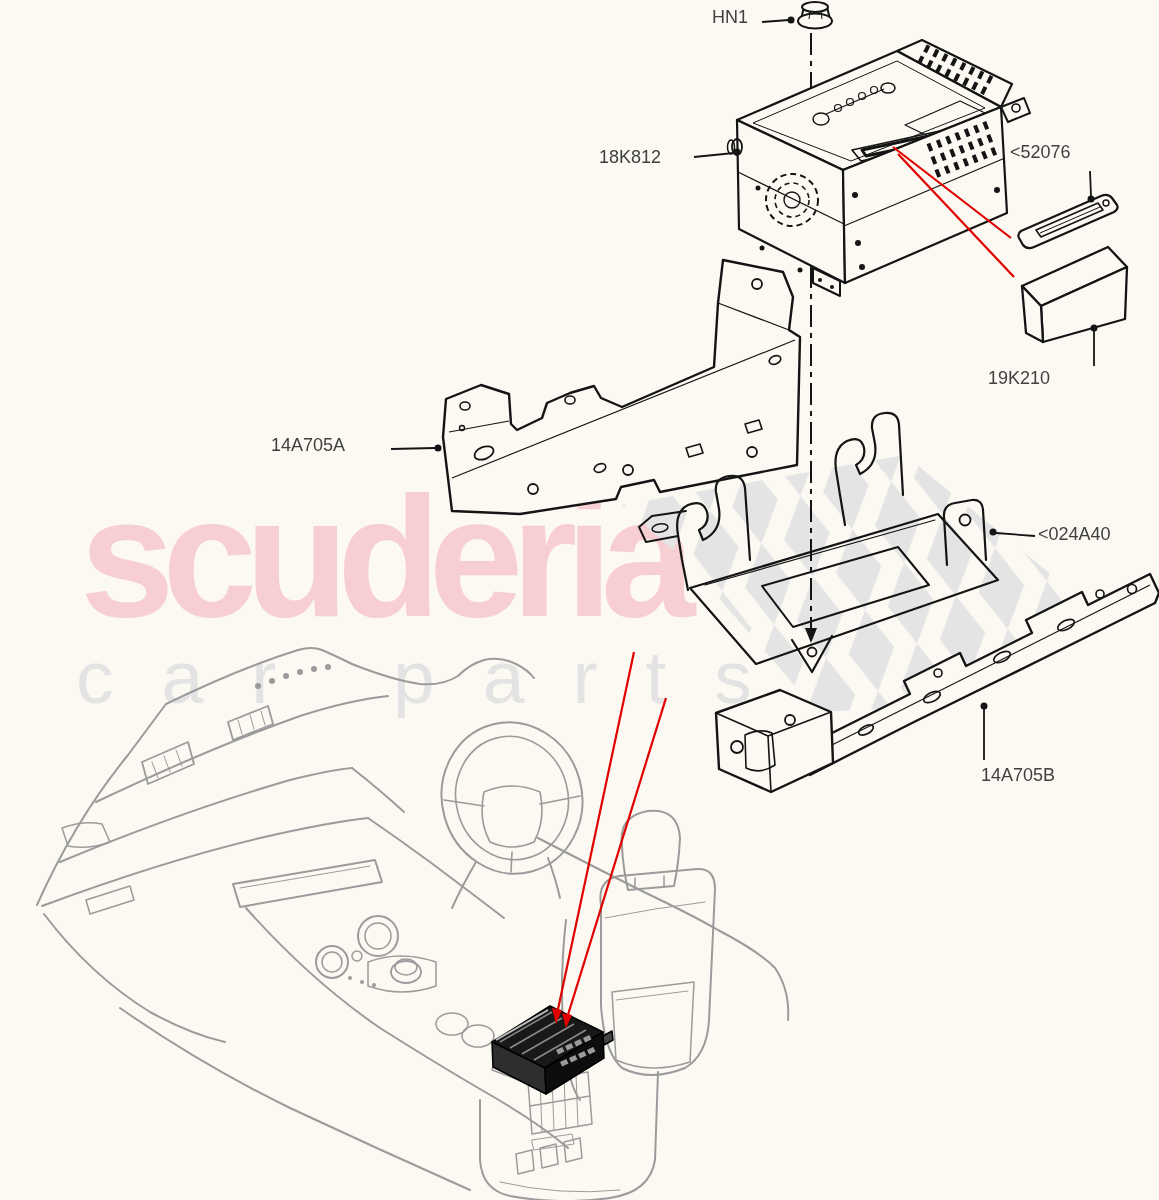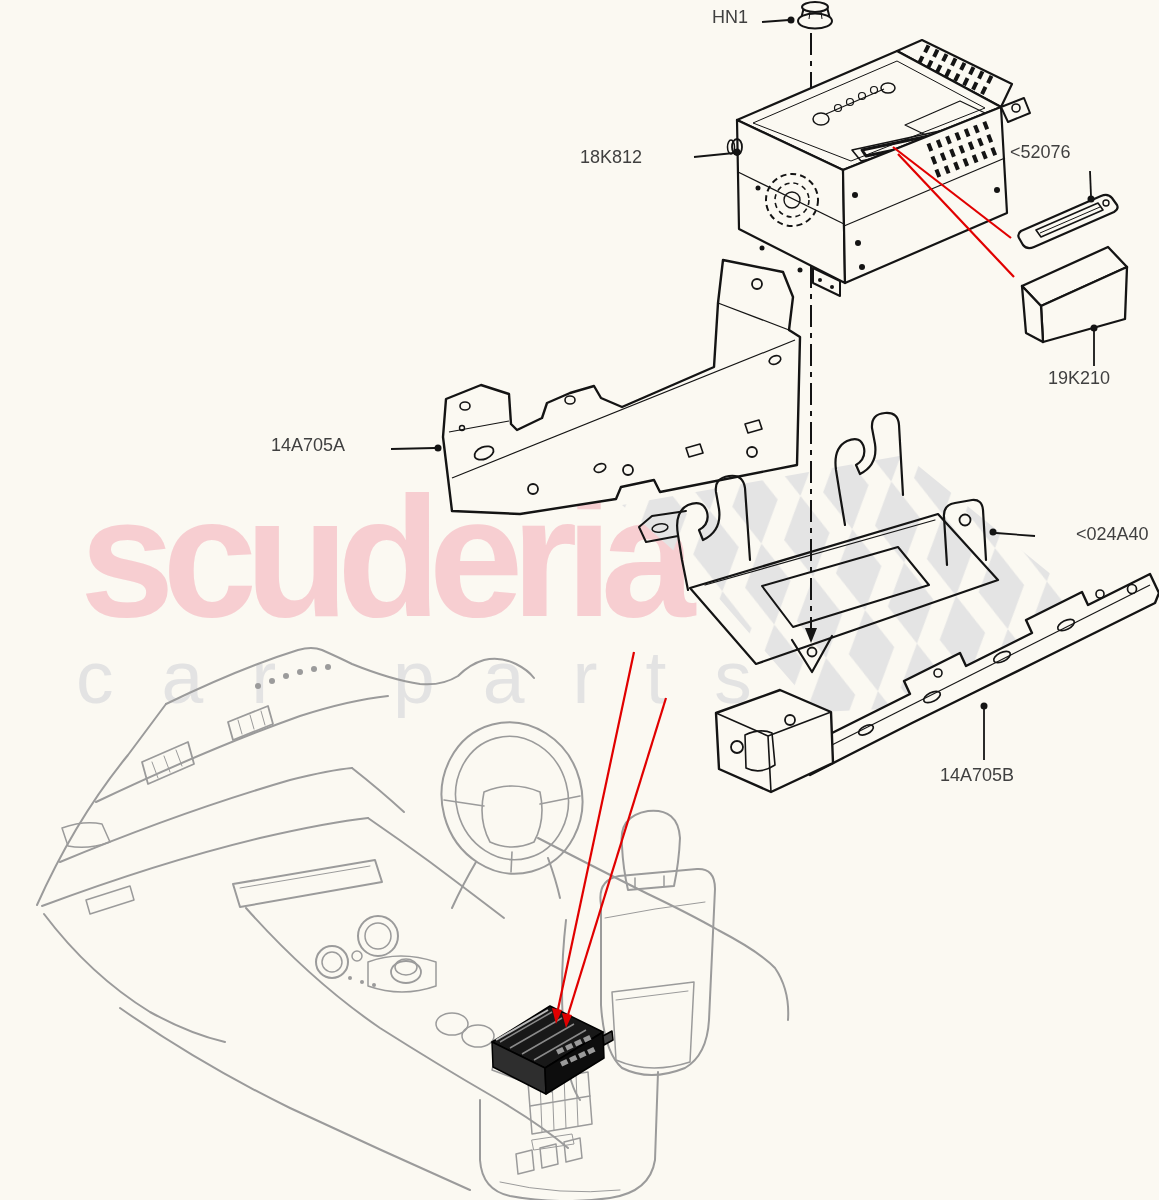--- a/index.html
+++ b/index.html
@@ -284,20 +284,20 @@
       <path d="M391,449 L435,448"></path>
         <circle cx="438" cy="448" r="3.5" stroke="none"></circle>
       <path d="M996,533 L1035,536"></path>
         <circle cx="993" cy="532" r="3.5" stroke="none"></circle>
       <path d="M984,709 L984,760"></path>
         <circle cx="984" cy="706" r="3.5" stroke="none"></circle>
     </g>
   </svg>
 
   <div class="part-label" style="left:712px;top:8px">HN1</div>
-  <div class="part-label" style="left:580px;top:148px">18K812</div>
+  <div class="part-label" style="left:599px;top:148px">18K812</div>
   <div class="part-label" style="left:1010px;top:143px">&lt;52076</div>
-  <div class="part-label" style="left:1048px;top:369px">19K210</div>
+  <div class="part-label" style="left:988px;top:369px">19K210</div>
   <div class="part-label" style="left:271px;top:436px">14A705A</div>
-  <div class="part-label" style="left:1076px;top:525px">&lt;024A40</div>
-  <div class="part-label" style="left:940px;top:766px">14A705B</div>
+  <div class="part-label" style="left:1038px;top:525px">&lt;024A40</div>
+  <div class="part-label" style="left:981px;top:766px">14A705B</div>
 
 </div>
 
 </body></html>

